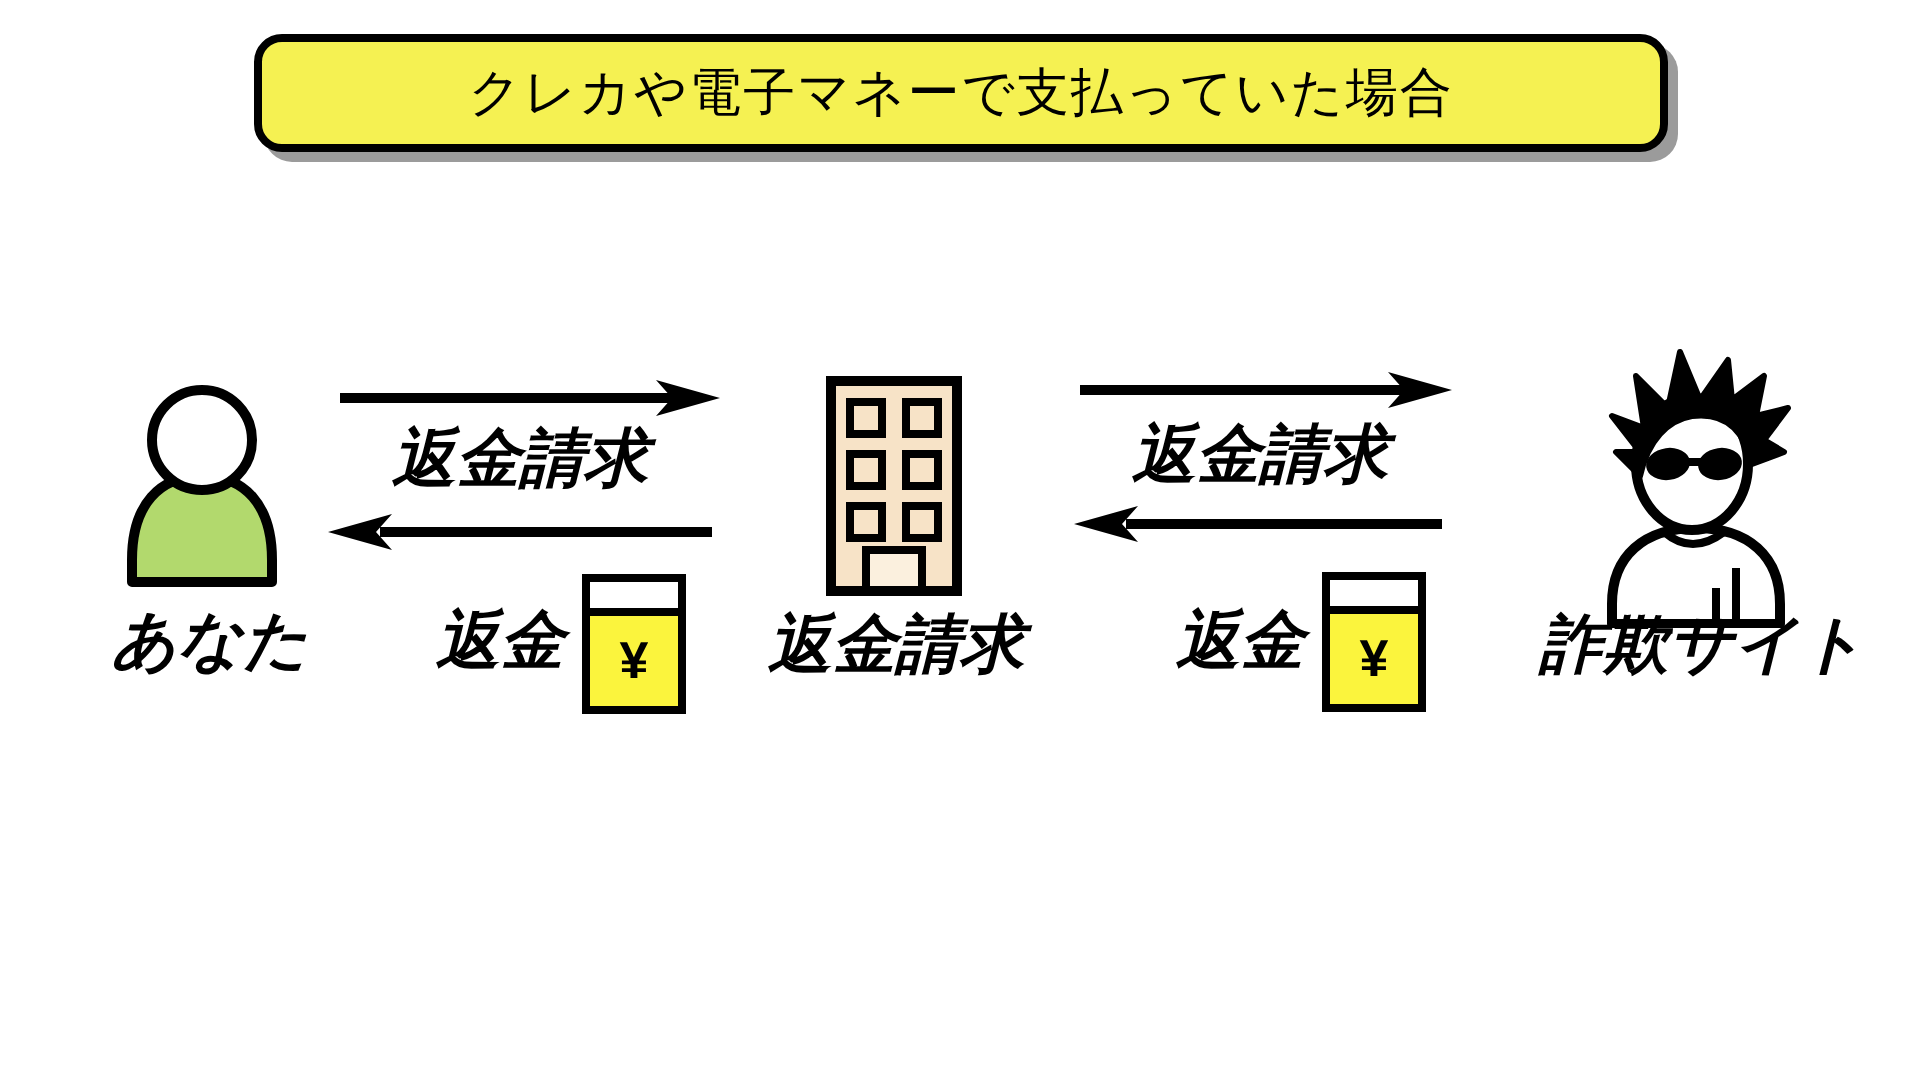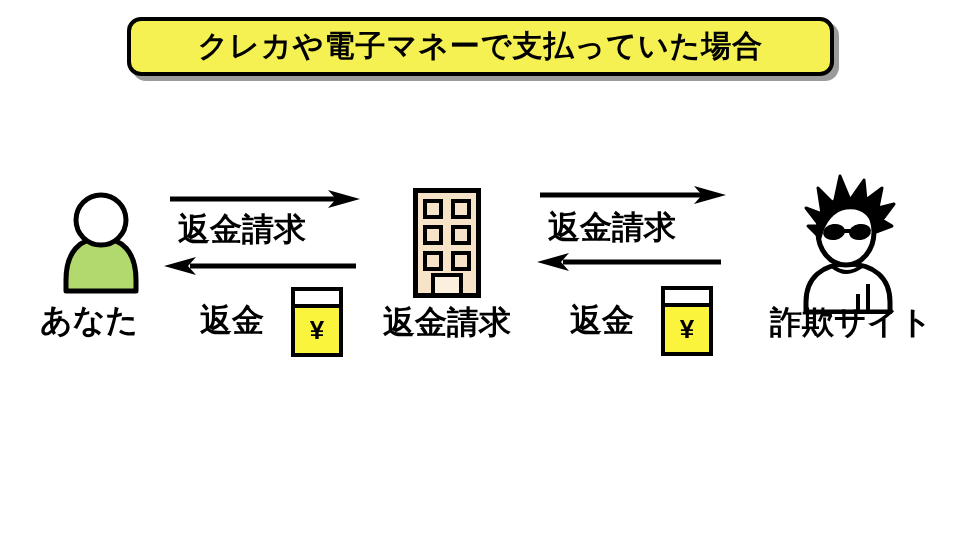--- a/index.html
+++ b/index.html
@@ -11,27 +11,28 @@
   .abs{position:absolute;}
 
   
   .banner{
     left:127px;top:17px;width:699px;height:51px;
     background:#f5f152;border:4px solid #000;border-radius:14px;
     box-shadow:5px 5px 0 #9b9b9b;
     display:flex;align-items:center;justify-content:center;
   }
   .banner-text{
-    font-size:30px;font-weight:bold;letter-spacing:1px;white-space:nowrap;
+    font-size:26px;font-weight:normal;letter-spacing:1px;white-space:nowrap;
   }
 
   
   .lbl{
-    font-size:32px;font-weight:bold;white-space:nowrap;
+    font-size:32px;font-weight:bold;text-align:center;white-space:nowrap;
     line-height:1.1;
+    font-style:italic;
   }
 
   
   .money{
     width:44px;height:62px;border:4px solid #000;background:#fbf43d;
     display:flex;flex-direction:column;
   }
   .money-top{height:13px;background:#fff;border-bottom:4px solid #000;}
   .money-yen{
     flex:1;display:flex;align-items:center;justify-content:center;

